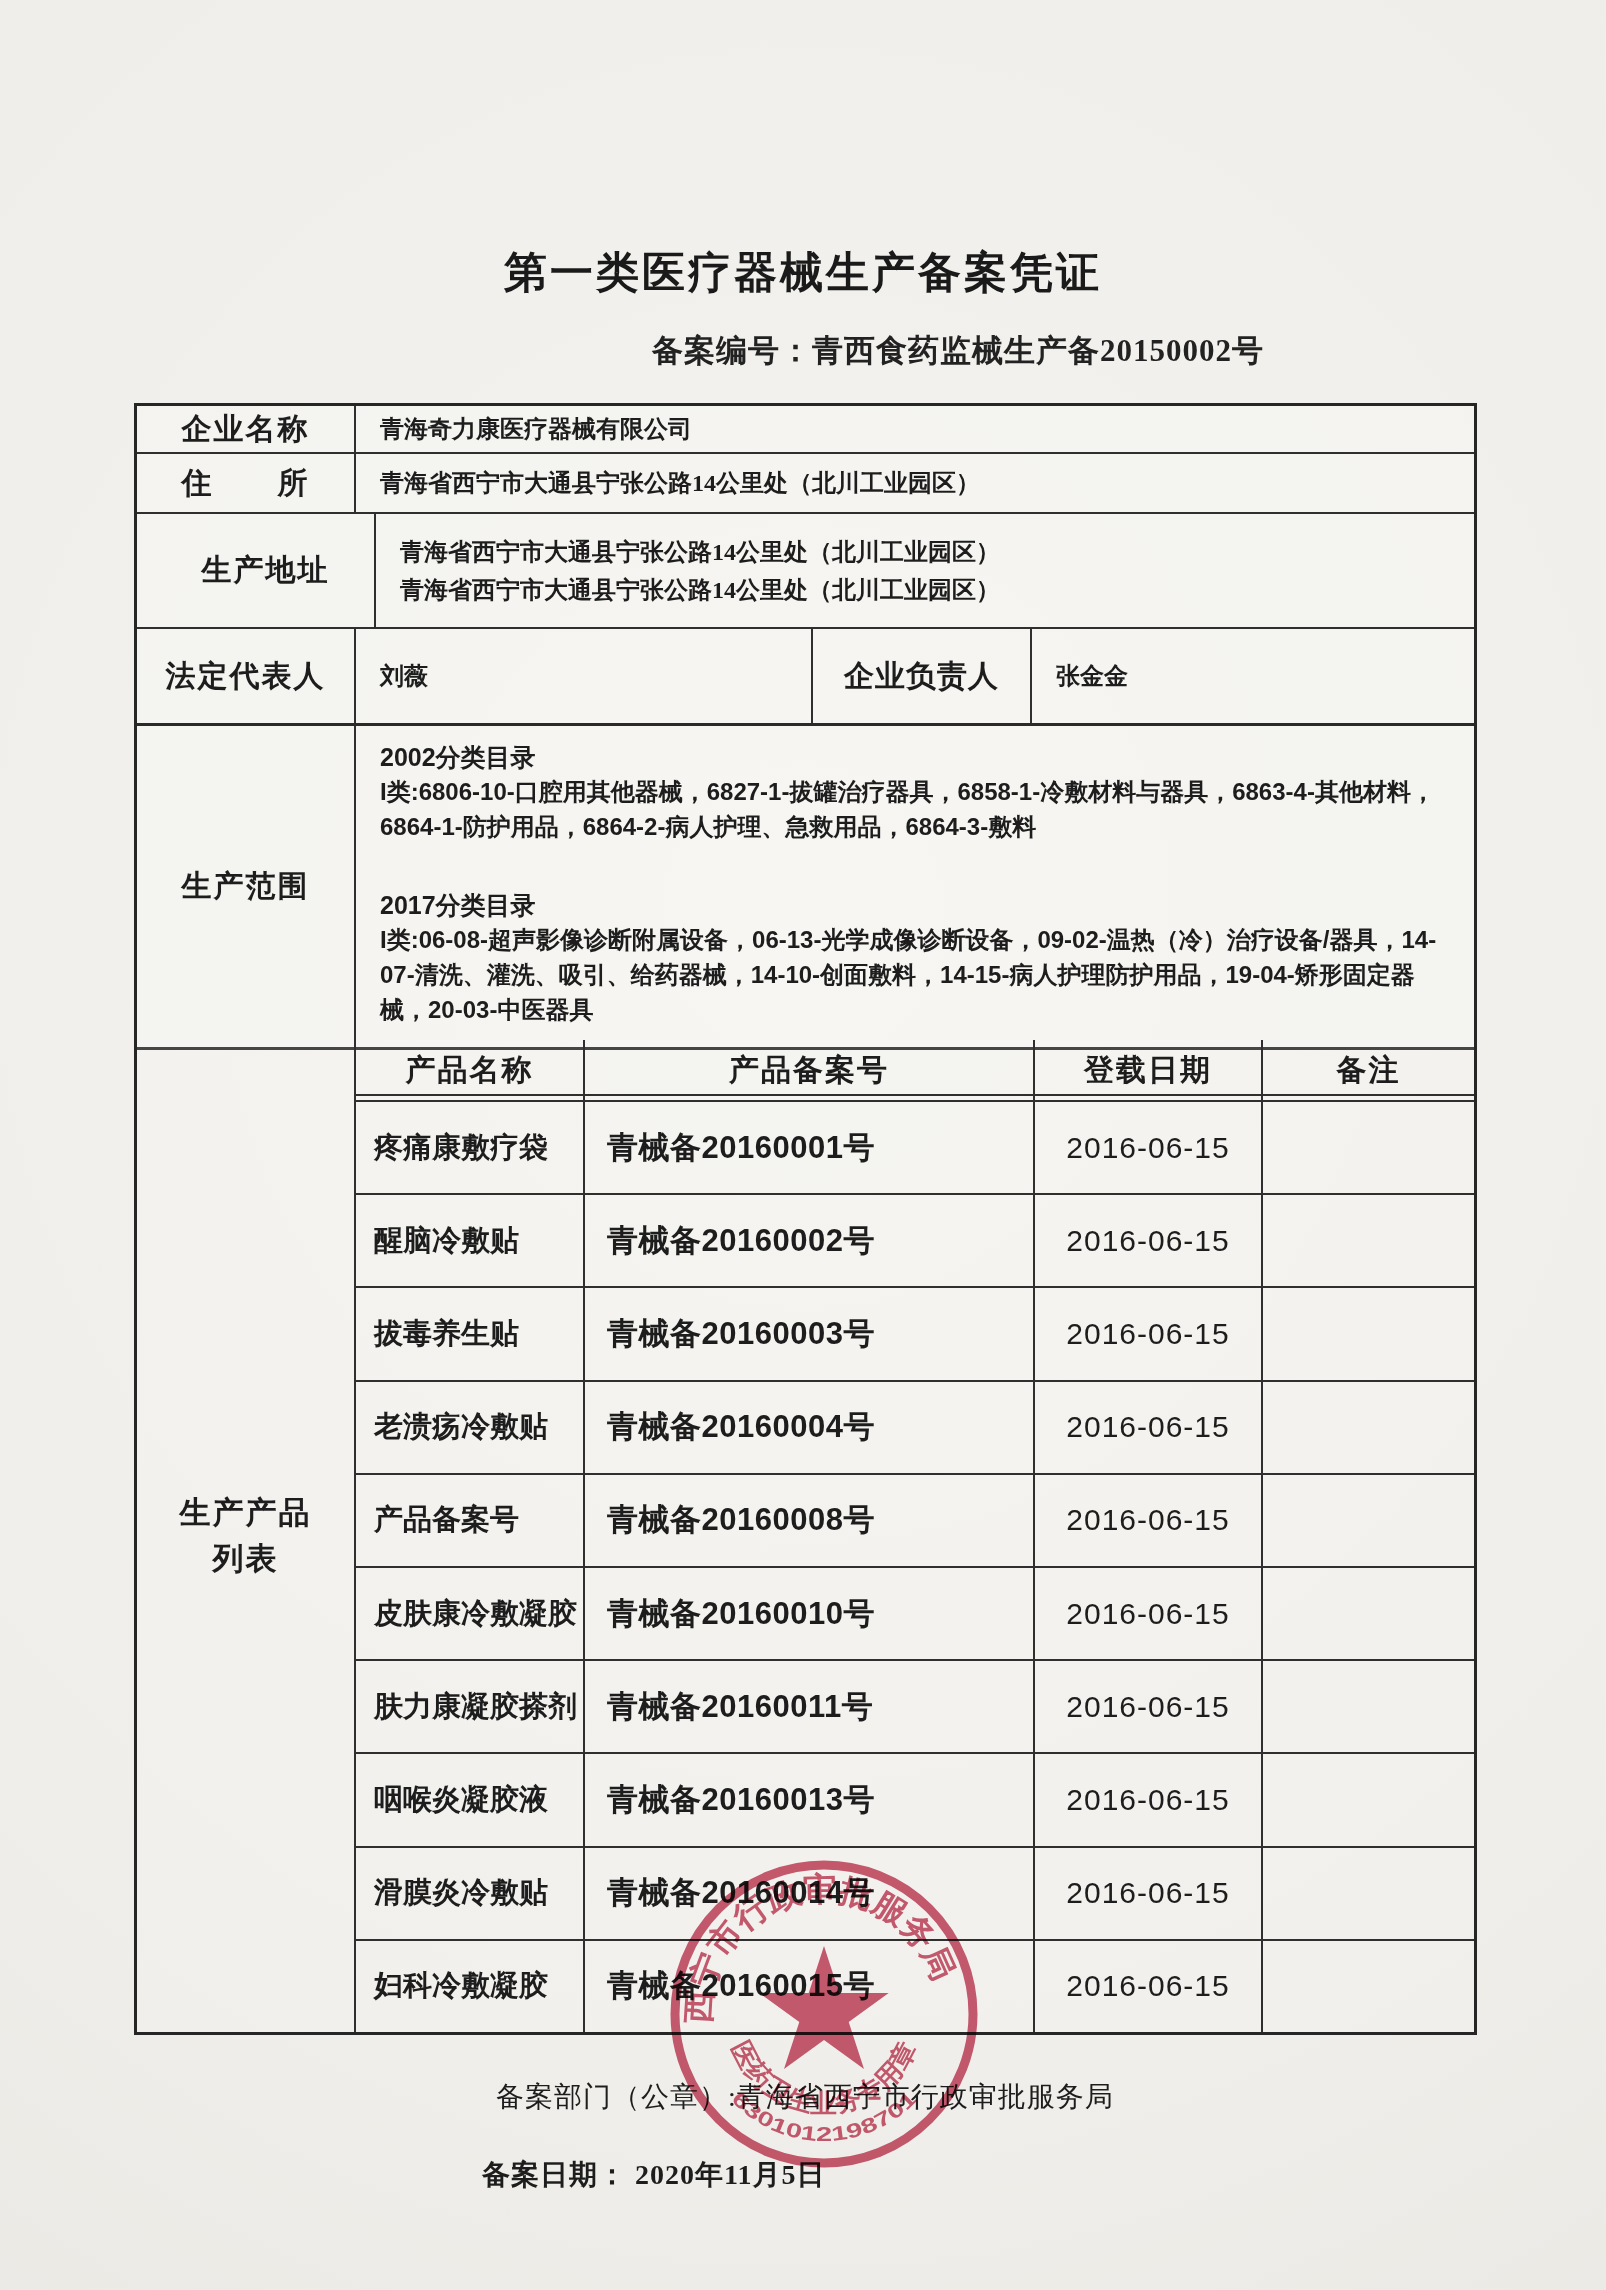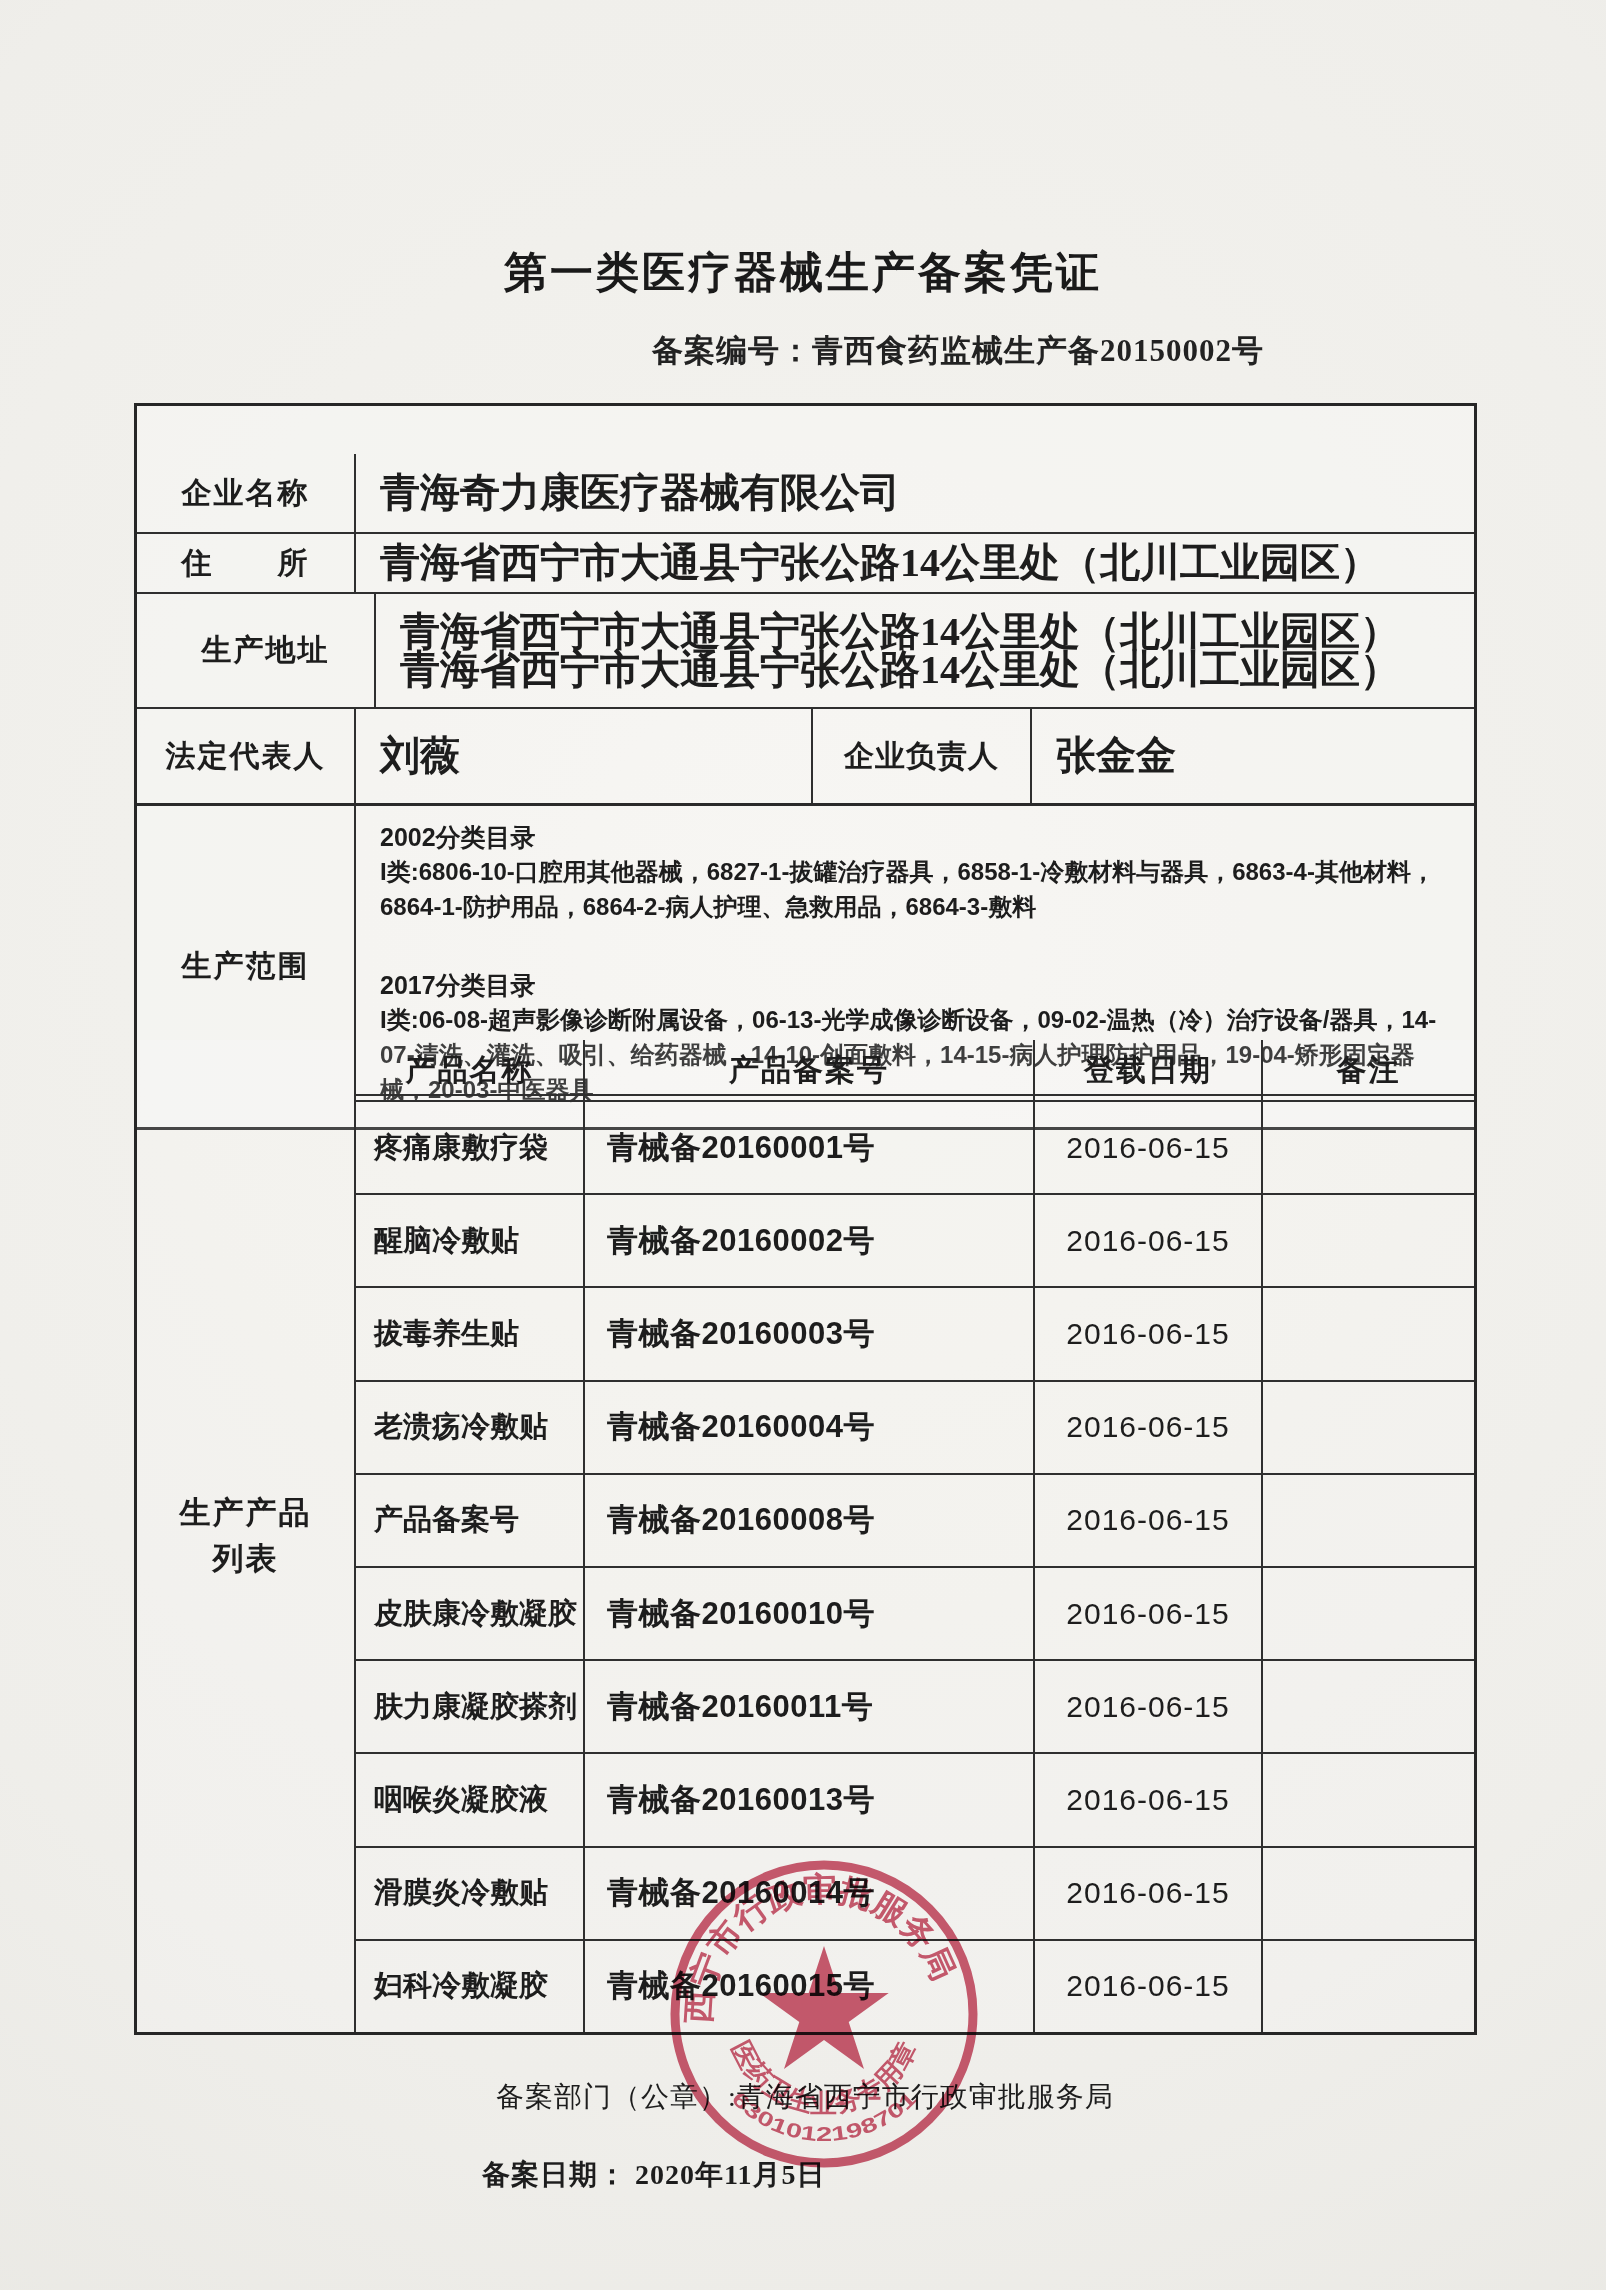--- a/index.html
+++ b/index.html
@@ -31,22 +31,22 @@
   }
   .itrow{display:flex;align-items:stretch;}
   .itrow + .itrow{border-top:2px solid #2f2f2f;}
   .itrow.dbl{border-top:3px solid #2a2a2a;}
   .cell{display:flex;align-items:center;}
   .lbl{
     width:219px;flex:0 0 219px;justify-content:center;
     font-size:30px;font-weight:700;letter-spacing:2px;
     border-right:2px solid #2f2f2f;text-align:center;white-space:pre-line;
   }
-  .val{flex:1;padding:6px 10px 6px 24px;font-size:40px;font-weight:600;white-space:pre-line;line-height:38px;}
-  .r1{height:78px;margin-top:48px;} .r2{height:60px;} .r3{height:115px;padding-left:20px;} .r4{height:96px;} .r5{height:324px;}
+  .val{flex:1;padding:6px 10px 6px 24px;font-size:24px;font-weight:600;white-space:pre-line;line-height:38px;}
+  .r1{height:46px;} .r2{height:60px;} .r3{height:115px;padding-left:20px;} .r4{height:96px;} .r5{height:324px;}
   .midlbl{
     width:221px;flex:0 0 221px;justify-content:center;
     font-size:30px;font-weight:700;letter-spacing:1px;
     border-left:2px solid #2f2f2f;border-right:2px solid #2f2f2f;
   }
   .scope-cell{flex:1;padding:14px 26px 26px 24px;display:block;}
   .scope-block{margin-bottom:44px;}
   .scope-title{font-size:25px;font-weight:700;line-height:34px;}
   .scope-body{font-size:24px;font-weight:600;line-height:35px;letter-spacing:0;}
 

